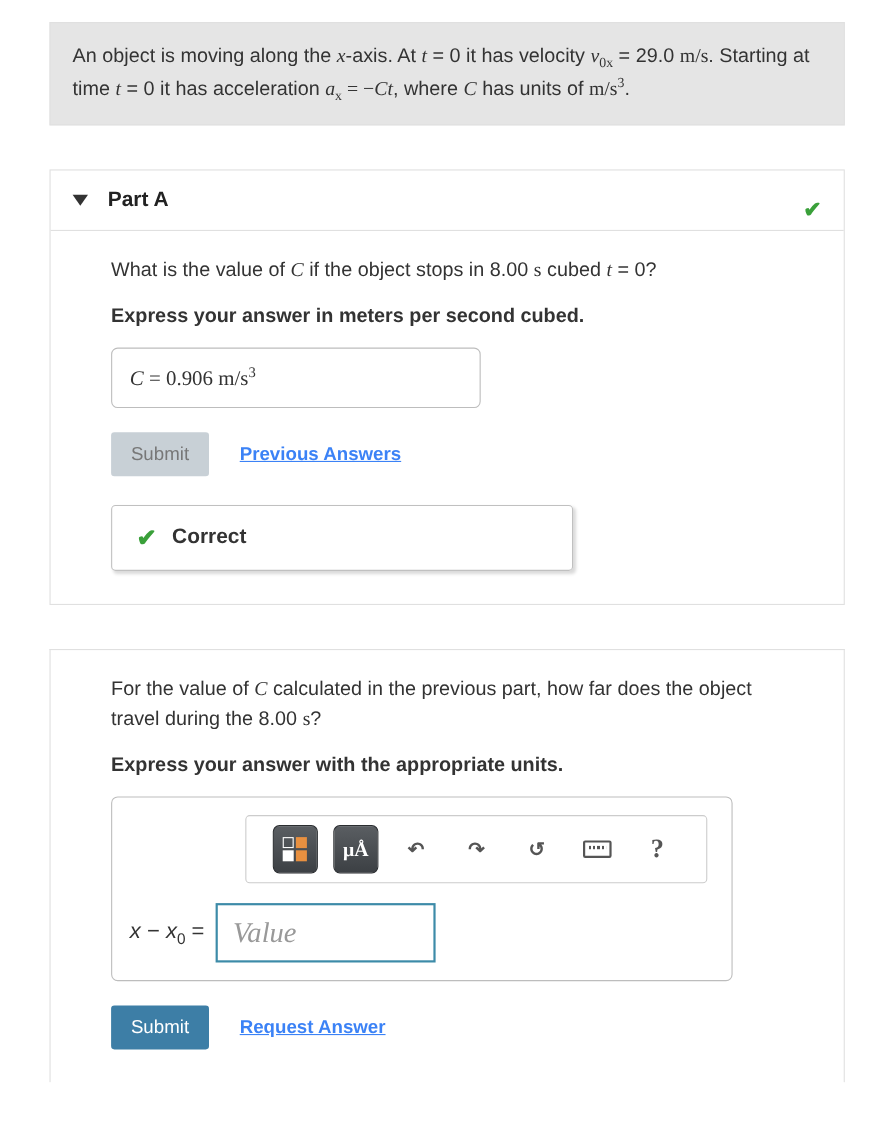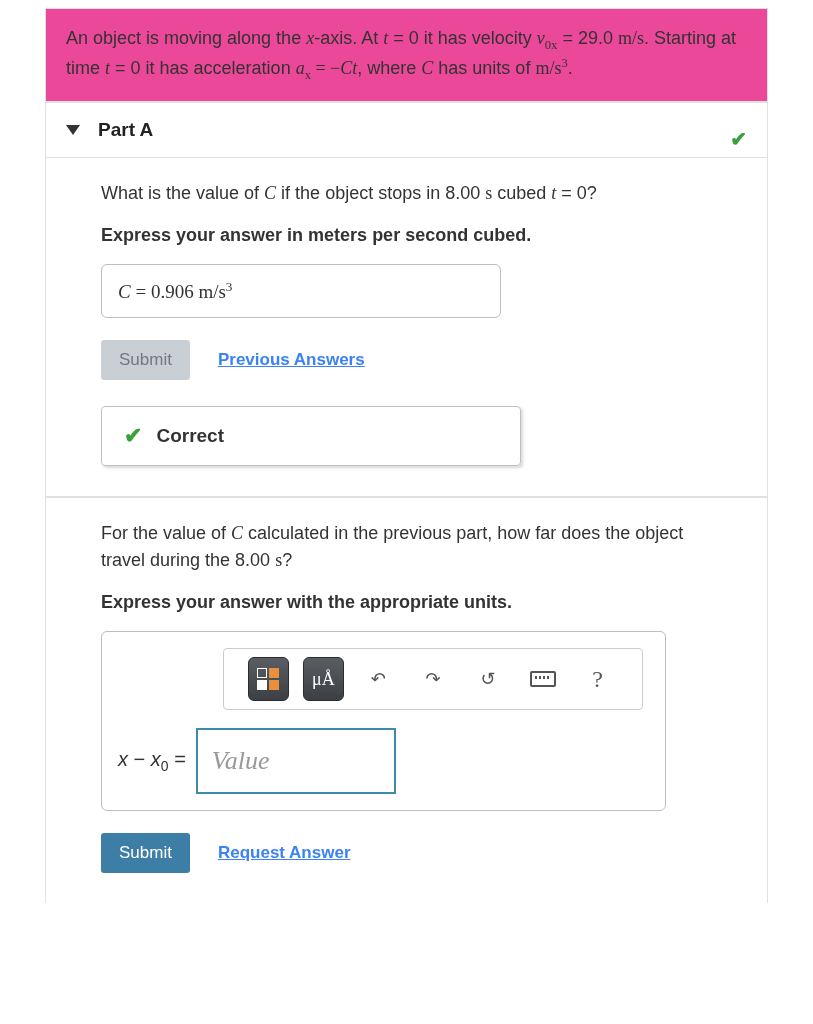--- a/index.html
+++ b/index.html
@@ -1,52 +1,52 @@
 <!DOCTYPE html>
 <html><head>
 <meta charset="utf-8">
 <style>
 * { box-sizing: border-box; margin: 0; padding: 0; }
 body { font-family: Arial, Helvetica, sans-serif; background: #fff; width: 813px; }
 .container { padding: 0 45px; }
-.problem-statement { background: #ec4899; border: 1px solid #e0e0e0; padding: 16px 20px; margin-top: 8px; font-size: 18px; line-height: 1.5; color: #333; }
-.part { border: 1px solid #e0e0e0; }
+.problem-statement { background: #e5e5e5; border: 1px solid #e0e0e0; padding: 16px 20px; margin-top: 20px; font-size: 18px; line-height: 1.5; color: #333; }
+.part { border: 1px solid #e0e0e0; margin-top: 40px; }
 .part-header { display: flex; align-items: center; padding: 16px 20px; border-bottom: 1px solid #e0e0e0; cursor: pointer; position: relative; }
 .caret { width: 0; height: 0; border-left: 7px solid transparent; border-right: 7px solid transparent; border-top: 10px solid #333; margin-right: 18px; }
 .part-title { font-weight: bold; font-size: 19px; color: #222; }
 .check-corner { position: absolute; right: 20px; bottom: 6px; color: #3aa03a; font-size: 20px; font-weight: bold; }
 .part-body { padding: 22px 55px 30px 55px; font-size: 18px; color: #333; }
 .question { margin-bottom: 18px; line-height: 1.5; }
 .instruction { font-weight: bold; margin-bottom: 18px; }
-.answer-box { border: 1px solid #bdbdbd; border-radius: 6px; padding: 14px 16px; width: 400px; font-size: 19px; }
+.answer-box { border: 1px solid #bdbdbd; border-radius: 6px; padding: 14px 16px; width: 336px; font-size: 19px; }
 .math-i { font-family: 'Times New Roman', serif; font-style: italic; }
 .math-rm { font-family: 'Times New Roman', serif; }
 .sub { font-size: 0.7em; vertical-align: sub; }
 .sup { font-size: 0.7em; vertical-align: super; }
 .btn-row { margin-top: 22px; display: flex; align-items: center; gap: 28px; }
 .submit-btn { background: #c8d0d6; color: #777; border: none; padding: 10px 18px; font-size: 17px; border-radius: 3px; }
 .submit-btn.active { background: #3d7ea6; color: #fff; cursor: pointer; }
 .link { color: #3b82f6; font-weight: bold; text-decoration: underline; font-size: 17px; cursor: pointer; }
 .correct-box { margin-top: 26px; border: 1px solid #c0c0c0; border-radius: 4px; padding: 16px 22px; width: 420px; display: flex; align-items: center; gap: 14px; font-weight: bold; font-size: 19px; box-shadow: 2px 2px 3px rgba(0,0,0,0.15); }
 .check-green { color: #3aa03a; font-size: 22px; font-weight: bold; }
 .input-container { border: 1px solid #bdbdbd; border-radius: 6px; width: 565px; padding: 16px; }
-.toolbar { border: 1px solid #ccc; border-radius: 4px; padding: 8px 24px; display: flex; align-items: center; gap: 14px; margin-left: 105px; width: 420px; margin-bottom: 18px; }
+.toolbar { border: 1px solid #ccc; border-radius: 4px; padding: 8px 24px; display: flex; align-items: center; gap: 14px; margin-left: 105px; width: 420px; margin-bottom: 18px; font-weight: bold; }
 .tool-btn { width: 44px; height: 44px; border-radius: 6px; display: flex; align-items: center; justify-content: center; font-size: 18px; cursor: pointer; }
 .tool-dark { background: linear-gradient(#5a5e62, #3c4044); color: #fff; border: 1px solid #2a2d30; }
 .tool-plain { color: #555; }
 .templates-icon { display: grid; grid-template-columns: 10px 10px; grid-template-rows: 10px 10px; gap: 2px; }
 .templates-icon span { background: #fff; }
 .templates-icon span:nth-child(1) { border: 1px solid #fff; background: transparent; }
 .templates-icon span:nth-child(2), .templates-icon span:nth-child(4) { background: #e89040; }
 .templates-icon span:nth-child(3) { background: #fff; }
 .keyboard-icon { width: 26px; height: 16px; border: 2px solid #555; border-radius: 2px; position: relative; }
 .keyboard-icon::before { content: ""; position: absolute; top: 3px; left: 3px; right: 3px; height: 3px; background: repeating-linear-gradient(90deg, #555 0 2px, transparent 2px 4px); }
 .eq-row { display: flex; align-items: center; gap: 10px; }
 .eq-label { font-family: Liberation Sans, sans-serif; font-style: italic; font-size: 20px; white-space: nowrap; }
-.value-input, .units-input { border: 2px solid #3d8ba8; height: 66px; font-family: 'Times New Roman', serif; font-style: italic; font-size: 26px; color: #999; padding: 0 14px; display: flex; align-items: center; }
+.value-input, .units-input { border: 2px solid #3d8ba8; height: 54px; font-family: 'Times New Roman', serif; font-style: italic; font-size: 26px; color: #999; padding: 0 14px; display: flex; align-items: center; }
 .value-input { width: 200px; }
 .units-input { width: 200px; }
 </style>
 </head>
 <body>
 
 <div class="container">
   <div class="problem-statement">
     <span>An object is moving along the </span><span class="math-i">x</span><span>-axis. At </span><span class="math-i">t</span><span> = 0 it has velocity </span><span class="math-i">v</span><span class="math-rm sub">0x</span><span> = 29.0 </span><span class="math-rm">m/s</span><span>. Starting at time </span><span class="math-i">t</span><span> = 0 it has acceleration </span><span class="math-i">a</span><span class="math-rm sub">x</span><span class="math-rm"> = −</span><span class="math-i">C</span><span class="math-i">t</span><span>, where </span><span class="math-i">C</span><span> has units of </span><span class="math-rm">m/s</span><span class="math-rm sup">3</span><span>.</span>
   </div>

